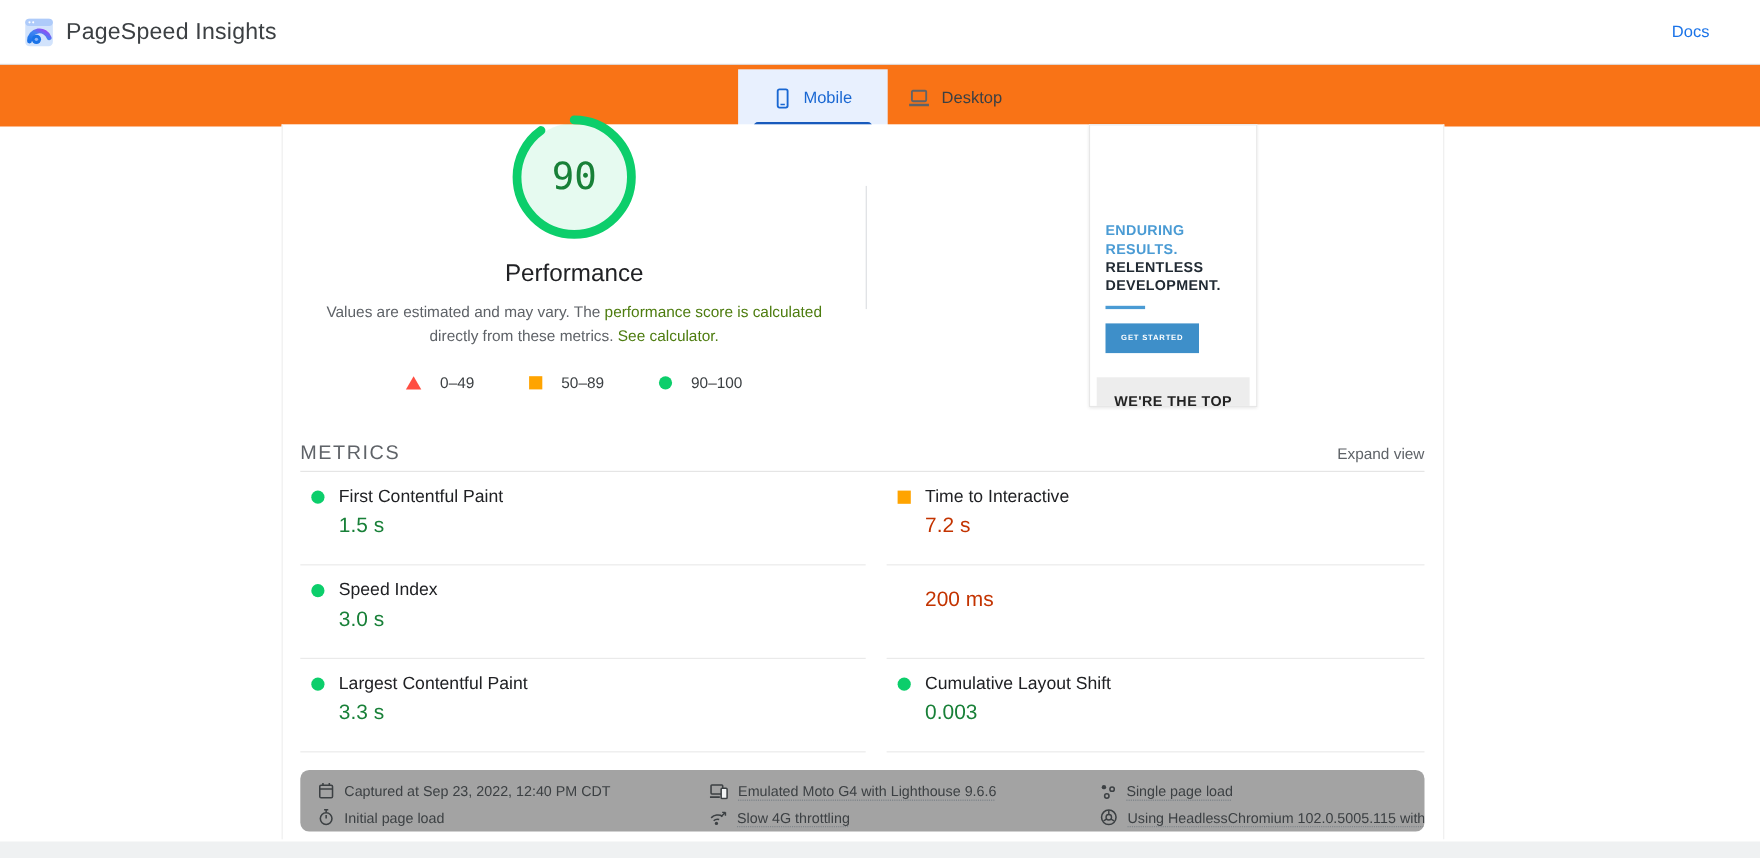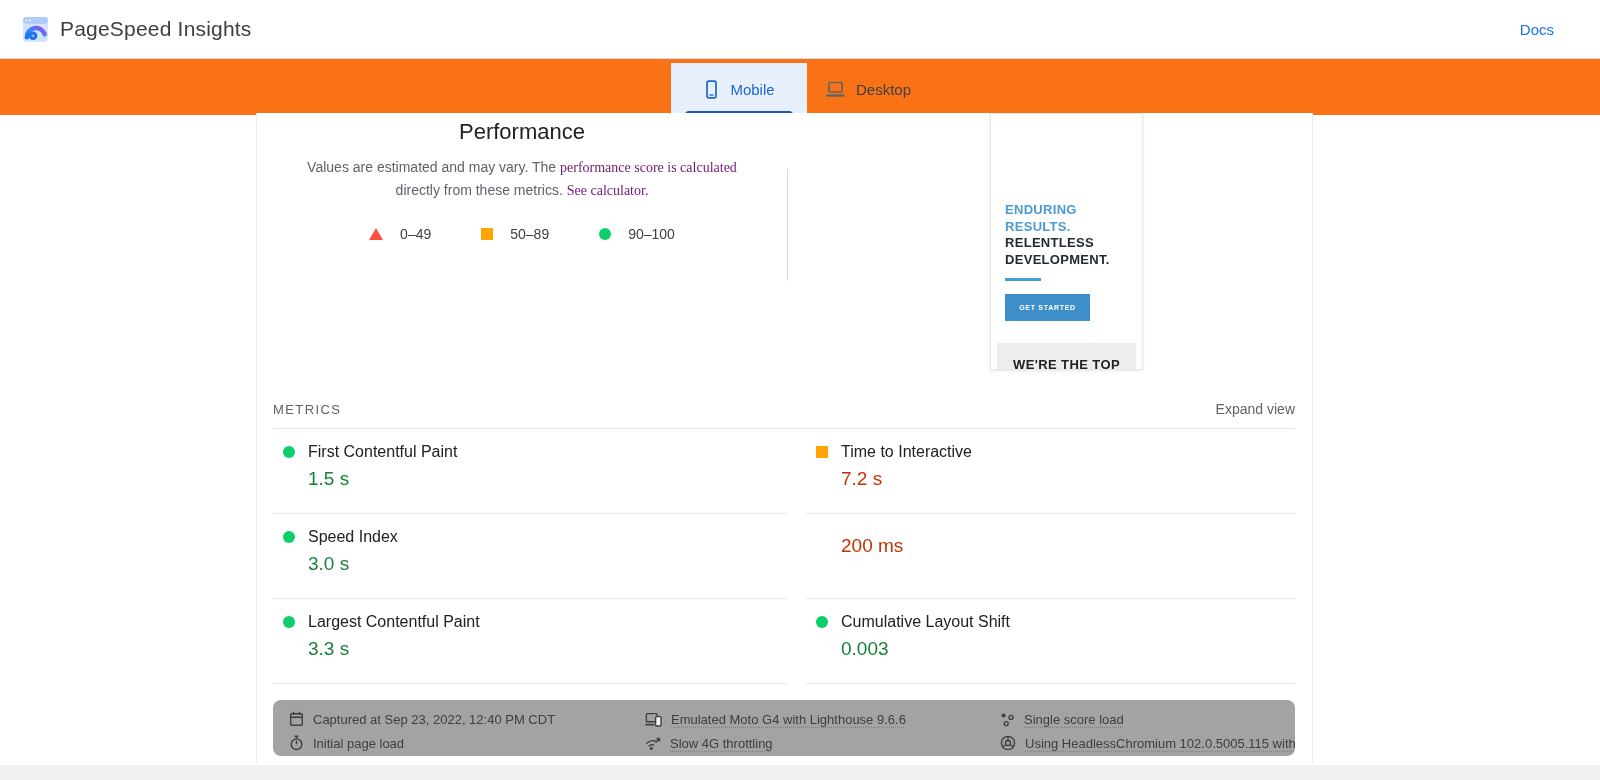--- a/index.html
+++ b/index.html
@@ -28,21 +28,21 @@
   .card { position:absolute; left:256px; top:113px; width:1057px; height:650px; background:#fff;
           border-left:1px solid #ededed; border-right:1px solid #ededed; }
 
   
   .summary { position:absolute; left:0; top:-10px; width:530px; text-align:center; }
   .gauge-wrap { position:relative; width:116px; height:116px; margin:0 auto; cursor:pointer; }
   .gauge-score { position:absolute; inset:0; display:flex; align-items:center; justify-content:center;
                  font-family:"DejaVu Sans Mono", monospace; font-size:34px; color:#188038; }
   .perf-title { margin-top:16px; font-size:22px; color:#202124; }
   .disclaimer { width:474px; margin:11px auto 0; font-size:14px; line-height:22px; color:#5f6368; }
-  .disclaimer a { color:#701a75; text-decoration:none; cursor:pointer;font-family:Liberation Serif, serif; }
+  .disclaimer a { color:#4d7c0f; text-decoration:none; cursor:pointer; }
   .legend { margin-top:24px; display:flex; justify-content:center; align-items:center; gap:50px; }
   .legend-item { display:flex; align-items:center; gap:17px; font-size:14px; color:#3c4043; }
   .shape-triangle { width:0; height:0; border-left:7px solid transparent; border-right:7px solid transparent;
                     border-bottom:12px solid #ff4e42; }
   .shape-square { width:12px; height:12px; background:#ffa400; }
   .shape-circle { width:12px; height:12px; border-radius:50%; background:#0cce6b; }
 
   .divider-vert { position:absolute; left:530px; top:56px; width:1px; height:112px; background:#dadce0; }
 
   
@@ -57,21 +57,21 @@
             font-size:7px; font-weight:bold; letter-spacing:.7px;
             display:flex; align-items:center; justify-content:center; }
   .t-strip { position:absolute; left:6px; right:6px; bottom:0; height:26px; background:#ededed;
              overflow:hidden; text-align:center; }
   .t-strip span { display:inline-block; margin-top:14px; font-size:13px; font-weight:bold;
                   color:#222; letter-spacing:.4px; }
 
   
   .metrics-head { position:absolute; top:288px; left:16px; right:17px; display:flex;
                   justify-content:space-between; align-items:baseline; }
-  .metrics-title { font-size:13px; letter-spacing:1.4px; color:#5f6368; font-weight:500; }
+  .metrics-title { font-size:18px; letter-spacing:1.4px; color:#5f6368; font-weight:500; }
   .expand-view { font-size:14px; color:#5f6368; cursor:pointer; }
   .metrics-rule { position:absolute; top:315px; left:16px; right:17px; height:1px; background:#e3e3e3; }
   .metrics-grid { position:absolute; top:316px; left:16px; right:17px; display:flex; }
   .mcol-left  { width:514px; }
   .mcol-right { flex:1; margin-left:19px; }
   .metric-row { height:85px; border-bottom:1px solid #e8e8e8; padding:14px 0 16px 10px; }
   .metric-head { display:flex; align-items:center; gap:13px; }
   .metric-label { font-size:16px; color:#202124; }
   .m-icon-good { width:12px; height:12px; border-radius:50%; background:#0cce6b; flex:0 0 auto; }
   .m-icon-average { width:12px; height:12px; background:#ffa400; flex:0 0 auto; }
@@ -129,20 +129,27 @@
       <rect x="4" y="1.5" width="13" height="9.5" rx="1" fill="none" stroke="#5f6368" stroke-width="1.7"></rect>
       <path d="M1.5 14.5 h18" stroke="#5f6368" stroke-width="2.4"></path>
     </svg>
     <span>Desktop</span>
   </div>
 </div>
 
 <div class="card">
 
   <div class="summary">
+    <div class="gauge-wrap">
+      <svg width="116" height="116" viewBox="0 0 116 116">
+        <circle cx="58" cy="58" r="49" fill="rgba(12,206,107,0.10)"></circle>
+        <circle cx="58" cy="58" r="52" fill="none" stroke="#0cce6b" stroke-width="8" stroke-linecap="round" stroke-dasharray="294.05 326.73" transform="rotate(-90 58 58)"></circle>
+      </svg>
+      <div class="gauge-score">90</div>
+    </div>
     <div class="perf-title">Performance</div>
     <div class="disclaimer"><span>Values are estimated and may vary. The </span><a>performance score is calculated</a><span> directly from these metrics. </span><a>See calculator.</a></div>
     <div class="legend">
       <div class="legend-item">
         <span class="shape-triangle"></span>
         <span>0–49</span>
       </div>
       <div class="legend-item">
         <span class="shape-square"></span>
         <span>50–89</span>
@@ -261,21 +268,21 @@
         <span class="cap-link">Slow 4G throttling</span>
       </div>
     </div>
     <div class="cap-col cap-col3">
       <div class="cap-item">
         <svg width="15" height="15" viewBox="0 0 15 15">
           <circle cx="3.6" cy="3.6" r="2" fill="#3c4043"></circle>
           <circle cx="11" cy="5.4" r="2" fill="none" stroke="#3c4043" stroke-width="1.4"></circle>
           <circle cx="6.2" cy="11.6" r="2" fill="none" stroke="#3c4043" stroke-width="1.4"></circle>
         </svg>
-        <span class="cap-link">Single score load</span>
+        <span class="cap-link">Single page load</span>
       </div>
       <div class="cap-item">
         <svg width="16" height="16" viewBox="0 0 16 16">
           <circle cx="8" cy="8" r="6.6" fill="none" stroke="#3c4043" stroke-width="1.4"></circle>
           <circle cx="8" cy="8" r="2.5" fill="none" stroke="#3c4043" stroke-width="1.3"></circle>
           <path d="M8 1.6 V5.5 M3.2 11.2 L6 9.6 M12.8 11.2 L10 9.6" stroke="#3c4043" stroke-width="1.3" fill="none"></path>
         </svg>
         <span class="cap-link">Using HeadlessChromium 102.0.5005.115 with lr</span>
       </div>
     </div>

